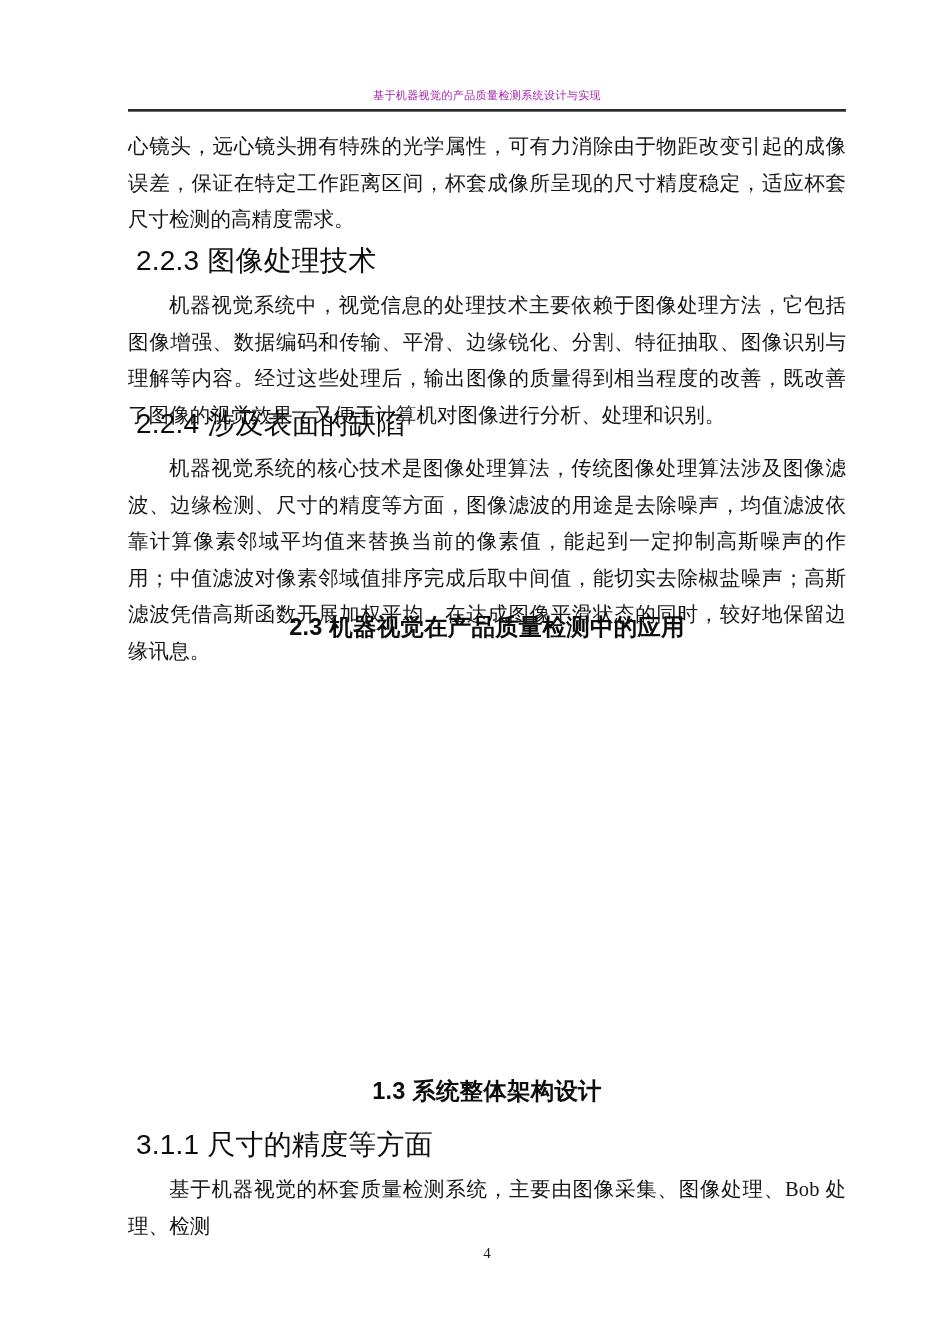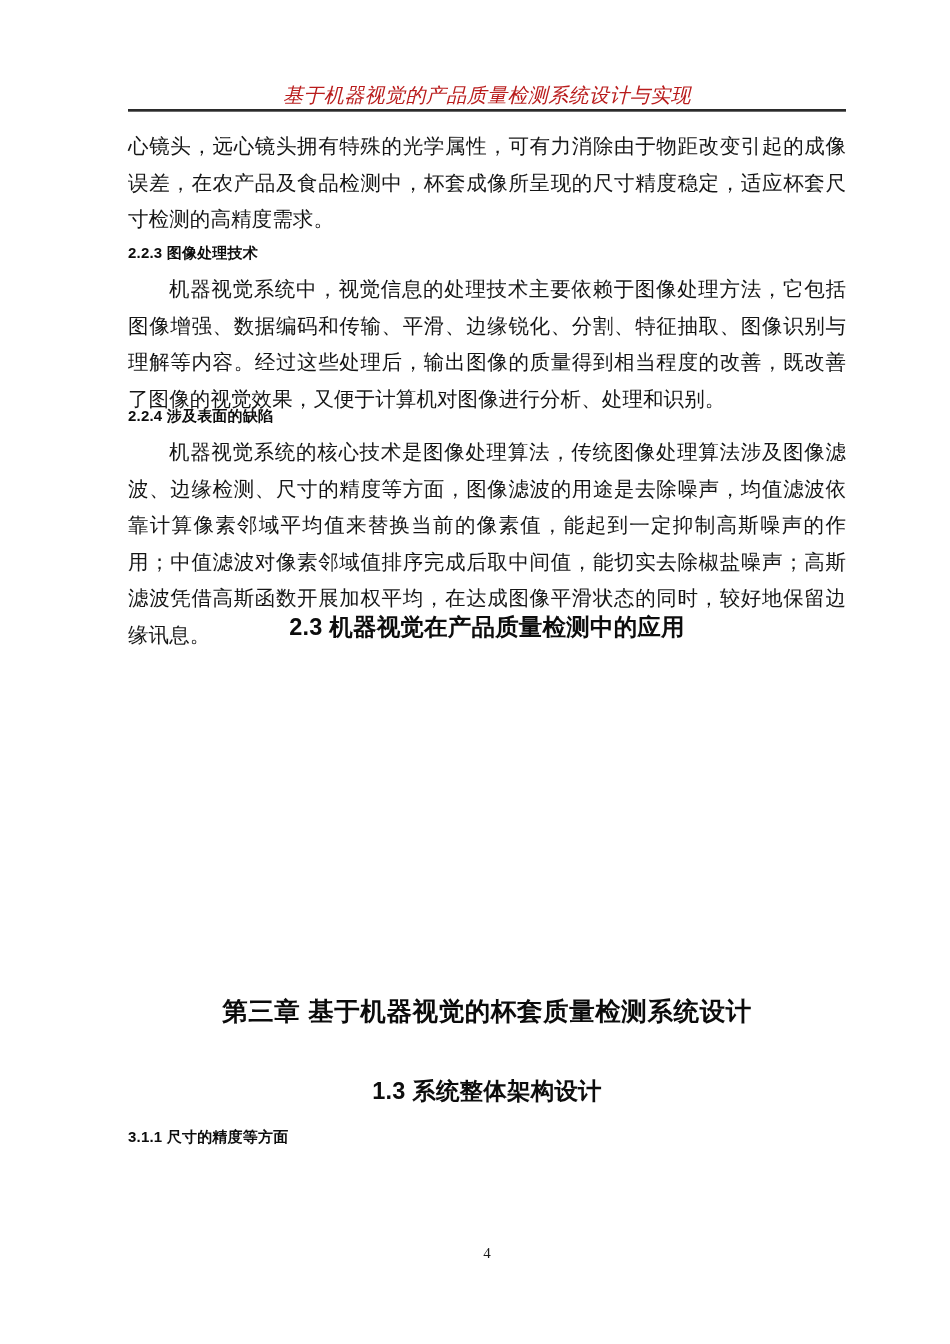--- a/index.html
+++ b/index.html
@@ -27,26 +27,25 @@
   
   .header {
     position: absolute;
     top: 84px;
     left: 0;
     width: 718px;
     text-align: center;
   }
   .header-title {
     font-family: "Liberation Serif", "DejaVu Serif", serif;
-    font-size: 20px;
+    font-size: 11px;
     line-height: 22px;
     letter-spacing: 0.4px;
-    color: #b91c1c;
+    color: #a21caf;
     white-space: nowrap;
-    font-style: italic;
   }
   .header-rule {
     margin-top: 3px;
     width: 718px;
     height: 0;
     border-top: 2px solid #2b2b2b;
     border-bottom: 1px solid #6b6b6b;
   }
 
   
@@ -66,25 +65,25 @@
     color: #151515;
     letter-spacing: 0.1px;
   }
   p.para.indent {
     text-indent: 2em;
     font-family: Liberation Serif, serif;
   }
 
   
   h3.h3 {
-    margin: 0;
+    margin: 8px;
     font-family: "Liberation Sans", "DejaVu Sans", sans-serif;
-    font-size: 15px;
+    font-size: 28px;
     line-height: 36px;
-    font-weight: bold;
+    font-weight: normal;
     color: #0d0d0d;
     letter-spacing: 0.2px;
   }
   h2.h2 {
     margin: 0;
     font-family: "Liberation Sans", "DejaVu Sans", sans-serif;
     font-size: 23.5px;
     line-height: 38px;
     font-weight: bold;
     color: #0d0d0d;
@@ -124,48 +123,46 @@
 
 <div class="page">
   <div class="content">
 
     <div class="header">
       <div class="header-title">基于机器视觉的产品质量检测系统设计与实现</div>
       <div class="header-rule"></div>
     </div>
 
     <div class="body-block" style="top:128px;">
-      <p class="para">心镜头，远心镜头拥有特殊的光学属性，可有力消除由于物距改变引起的成像误差，在农产品及食品检测中，杯套成像所呈现的尺寸精度稳定，适应杯套尺寸检测的高精度需求。</p>
+      <p class="para">心镜头，远心镜头拥有特殊的光学属性，可有力消除由于物距改变引起的成像误差，保证在特定工作距离区间，杯套成像所呈现的尺寸精度稳定，适应杯套尺寸检测的高精度需求。</p>
     </div>
 
     <div class="body-block" style="top:235px;">
       <h3 class="h3">2.2.3 图像处理技术</h3>
       <p class="para indent">机器视觉系统中，视觉信息的处理技术主要依赖于图像处理方法，它包括图像增强、数据编码和传输、平滑、边缘锐化、分割、特征抽取、图像识别与理解等内容。经过这些处理后，输出图像的质量得到相当程度的改善，既改善了图像的视觉效果，又便于计算机对图像进行分析、处理和识别。</p>
     </div>
 
     <div class="body-block" style="top:398px;">
       <h3 class="h3">2.2.4 涉及表面的缺陷</h3>
       <p class="para indent">机器视觉系统的核心技术是图像处理算法，传统图像处理算法涉及图像滤波、边缘检测、尺寸的精度等方面，图像滤波的用途是去除噪声，均值滤波依靠计算像素邻域平均值来替换当前的像素值，能起到一定抑制高斯噪声的作用；中值滤波对像素邻域值排序完成后取中间值，能切实去除椒盐噪声；高斯滤波凭借高斯函数开展加权平均，在达成图像平滑状态的同时，较好地保留边缘讯息。</p>
     </div>
 
     <div class="body-block" style="top:608px;">
       <h2 class="h2">2.3 机器视觉在产品质量检测中的应用</h2>
       <div style="height:11px;"></div>
     </div>
 
-    <div class="body-block" style="top:991px;">
-      <h1 class="chapter">第三章 基于机器视觉的杯套质量检测系统设计</h1>
-    </div>
 
     <div class="body-block" style="top:1072px;">
       <h2 class="h2">1.3 系统整体架构设计</h2>
     </div>
 
     <div class="body-block" style="top:1119px;">
       <h3 class="h3">3.1.1 尺寸的精度等方面</h3>
+      <p class="para indent">基于机器视觉的杯套质量检测系统，主要由图像采集、图像处理、Bob 处理、检测</p>
     </div>
 
     <div class="footer">
       <span class="page-number">4</span>
     </div>
 
   </div>
 </div>
 
 </body></html>

